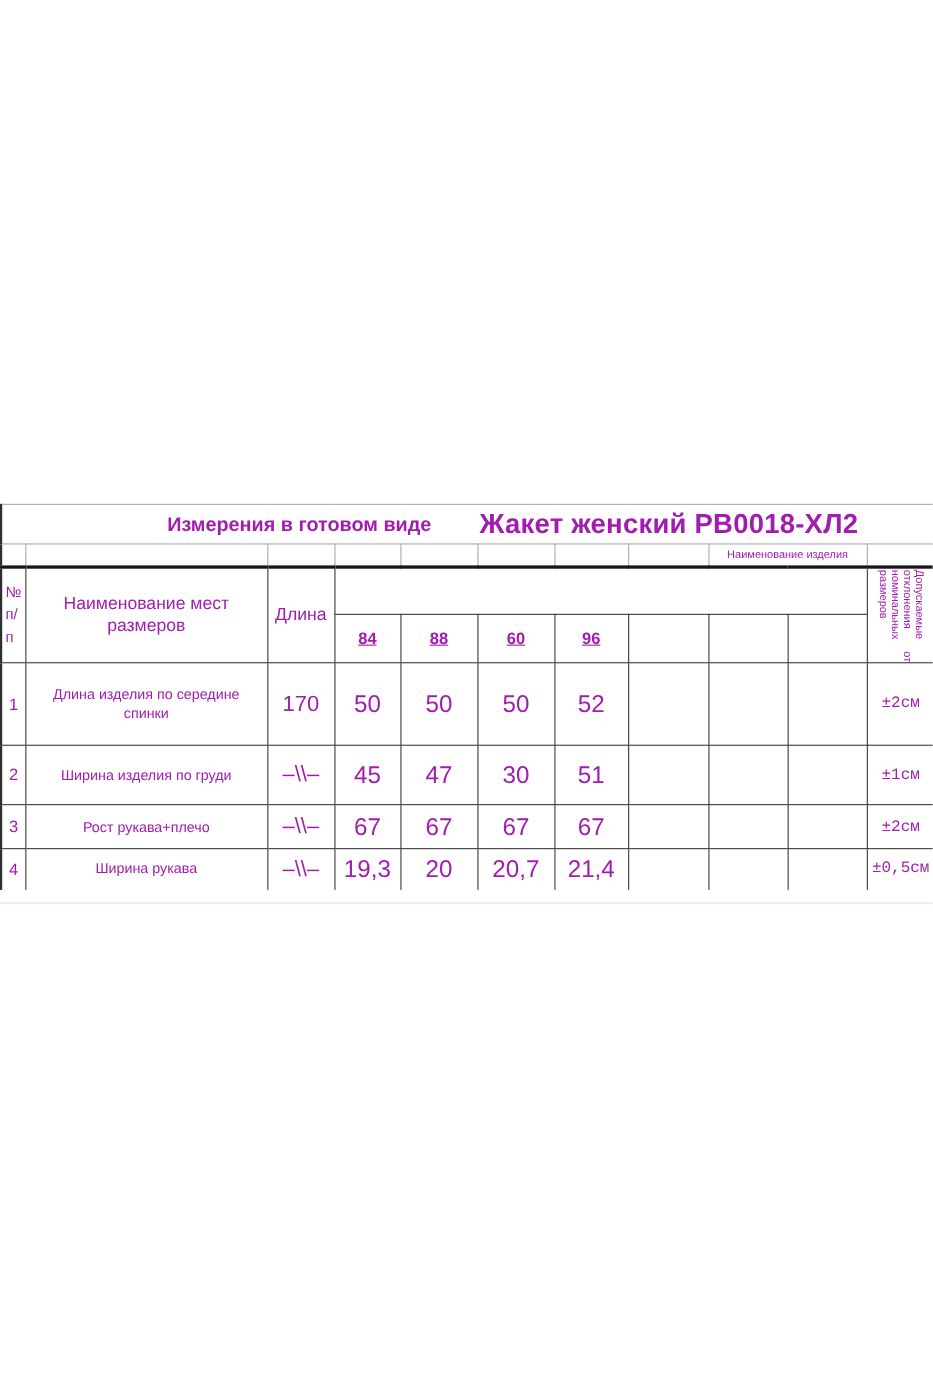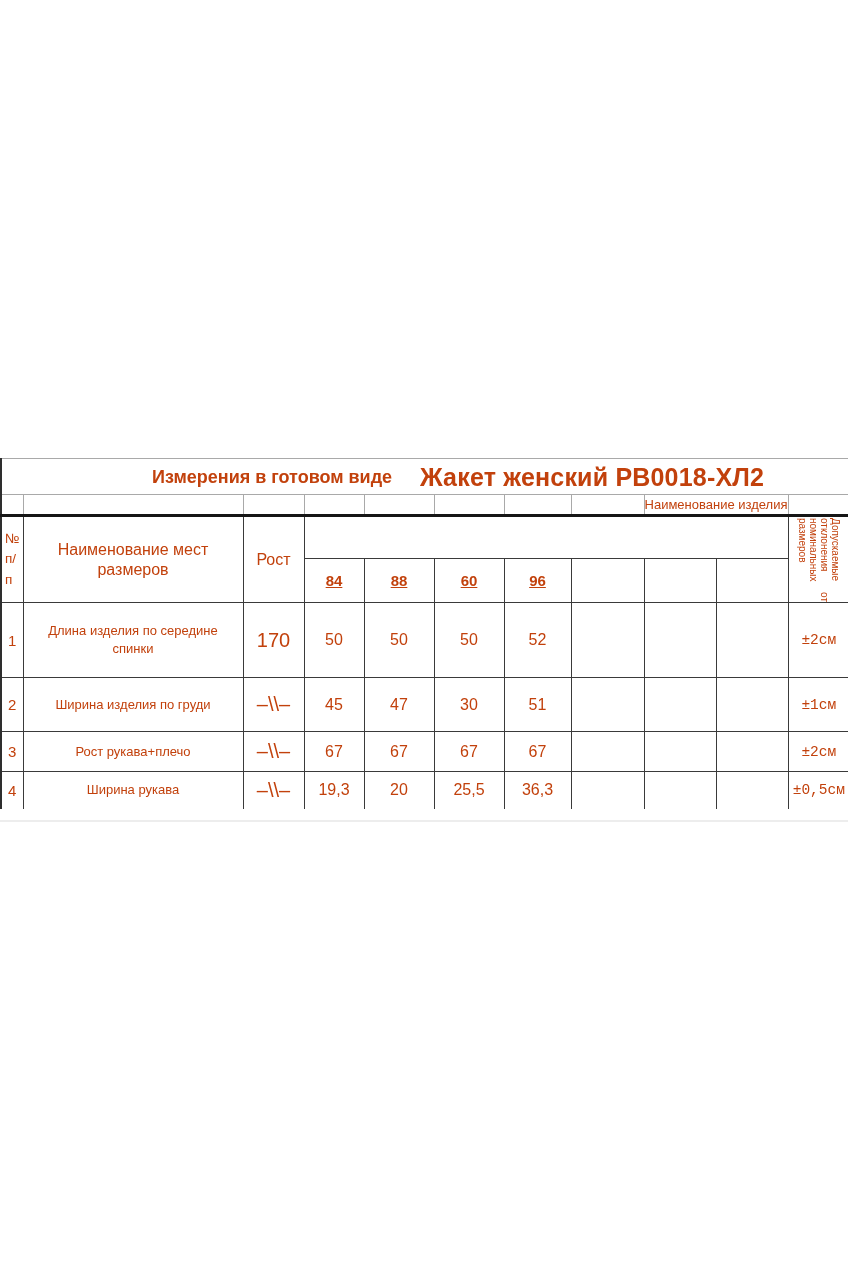--- a/index.html
+++ b/index.html
@@ -2,21 +2,21 @@
 <html><head>
 <meta charset="utf-8">
 <style>
   html,body{margin:0;padding:0;background:#ffffff;}
   .canvas{
     position:relative;
     width:848px;height:1272px;
     background:#ffffff;
     overflow:hidden;
     font-family:"Liberation Sans",sans-serif;
-    color:#c2410c;
+    color:#a21caf;
   }
   table.size-chart{
     position:absolute;
     left:0;top:458px;
     width:848px;
     border-collapse:collapse;
     table-layout:fixed;
   }
   td{padding:0;text-align:center;vertical-align:middle;overflow:hidden;}
 
@@ -25,27 +25,27 @@
     position:relative;
     border-top:1px solid #a9a9a9;
     border-bottom:1px solid #a9a9a9;
     border-left:2px solid #2e2e2e;
   }
   .t-left{
     position:absolute;left:150px;top:50%;transform:translateY(-50%);
     font-size:18px;font-weight:bold;white-space:nowrap;
   }
   .t-right{
-    position:absolute;left:418px;top:50%;transform:translateY(-50%);
+    position:absolute;left:434px;top:50%;transform:translateY(-50%);
     font-size:25px;font-weight:bold;white-space:nowrap;letter-spacing:0.2px;
   }
   .g{border:1px solid #a9a9a9;}
   .g-first{border-left:2px solid #2e2e2e;}
   .g-last{border-right:none;}
-  .product-label{font-size:13px;}
+  .product-label{font-size:10px;}
 
   
   .m{border:1.5px solid #3a3a3a;}
   .top-thick{border-top:3px solid #161616;}
   .first-col{border-left:2px solid #2e2e2e;}
   .last-col{border-right:none;}
   .last-row{border-bottom:none;}
 
   .num-h{font-size:13.5px;text-align:left;padding-left:3px;line-height:1.5;}
   .num-h span{display:block;}
@@ -59,21 +59,21 @@
     transform:translate(-50%,-50%) rotate(90deg);
     width:84px;
     font-size:10px;line-height:11px;
     text-align:center;white-space:nowrap;
   }
   .rot span{display:block;text-align:center;text-align-last:justify;white-space:normal;}
 
   .num-c{font-size:15px;}
   .name-c{font-size:13px;line-height:1.35;padding:0 4px;}
   .rost-c{font-size:20px;}
-  .val-c{font-size:16px;margin-left:24px;}
+  .val-c{font-size:22px;margin-left:24px;}
   .tol-c{font-size:14.5px;font-family:Liberation Mono, monospace;}
 
   .smudge{
     position:absolute;left:0;top:820px;width:848px;height:2px;
     background:#ededed;
   }
 </style>
 </head>
 <body>
 
@@ -114,21 +114,21 @@
       <td class="g g-last"></td>
     </tr>
 
     <tr style="height:43px">
       <td rowspan="2" class="m top-thick first-col num-h">
         <span>№</span>
             <span>п/</span>
             <span>п</span>
       </td>
       <td rowspan="2" class="m top-thick name-h">Наименование мест размеров</td>
-      <td rowspan="2" class="m top-thick rost-h">Рост</td>
+      <td rowspan="2" class="m top-thick rost-h">Длина</td>
       <td colspan="7" class="m top-thick"></td>
       <td rowspan="2" class="m top-thick last-col tol-h">
         <div class="rot">
           <span>Допускаемые</span>
           <span>отклонения от</span>
           <span>номинальных</span>
           <span>размеров</span>
         </div>
       </td>
     </tr>
@@ -184,22 +184,22 @@
       <td class="m"></td>
       <td class="m last-col tol-c">±2см</td>
     </tr>
 
     <tr style="height:37px">
       <td class="m first-col last-row num-c">4</td>
       <td class="m last-row name-c">Ширина рукава</td>
       <td class="m last-row rost-c">–\\–</td>
       <td class="m last-row val-c">19,3</td>
       <td class="m last-row val-c">20</td>
-      <td class="m last-row val-c">25,5</td>
-      <td class="m last-row val-c">36,3</td>
+      <td class="m last-row val-c">20,7</td>
+      <td class="m last-row val-c">21,4</td>
       <td class="m last-row"></td>
       <td class="m last-row"></td>
       <td class="m last-row"></td>
       <td class="m last-col last-row tol-c">±0,5см</td>
     </tr>
   </tbody>
     </table>
 
   <div class="smudge"></div>
 </div>

